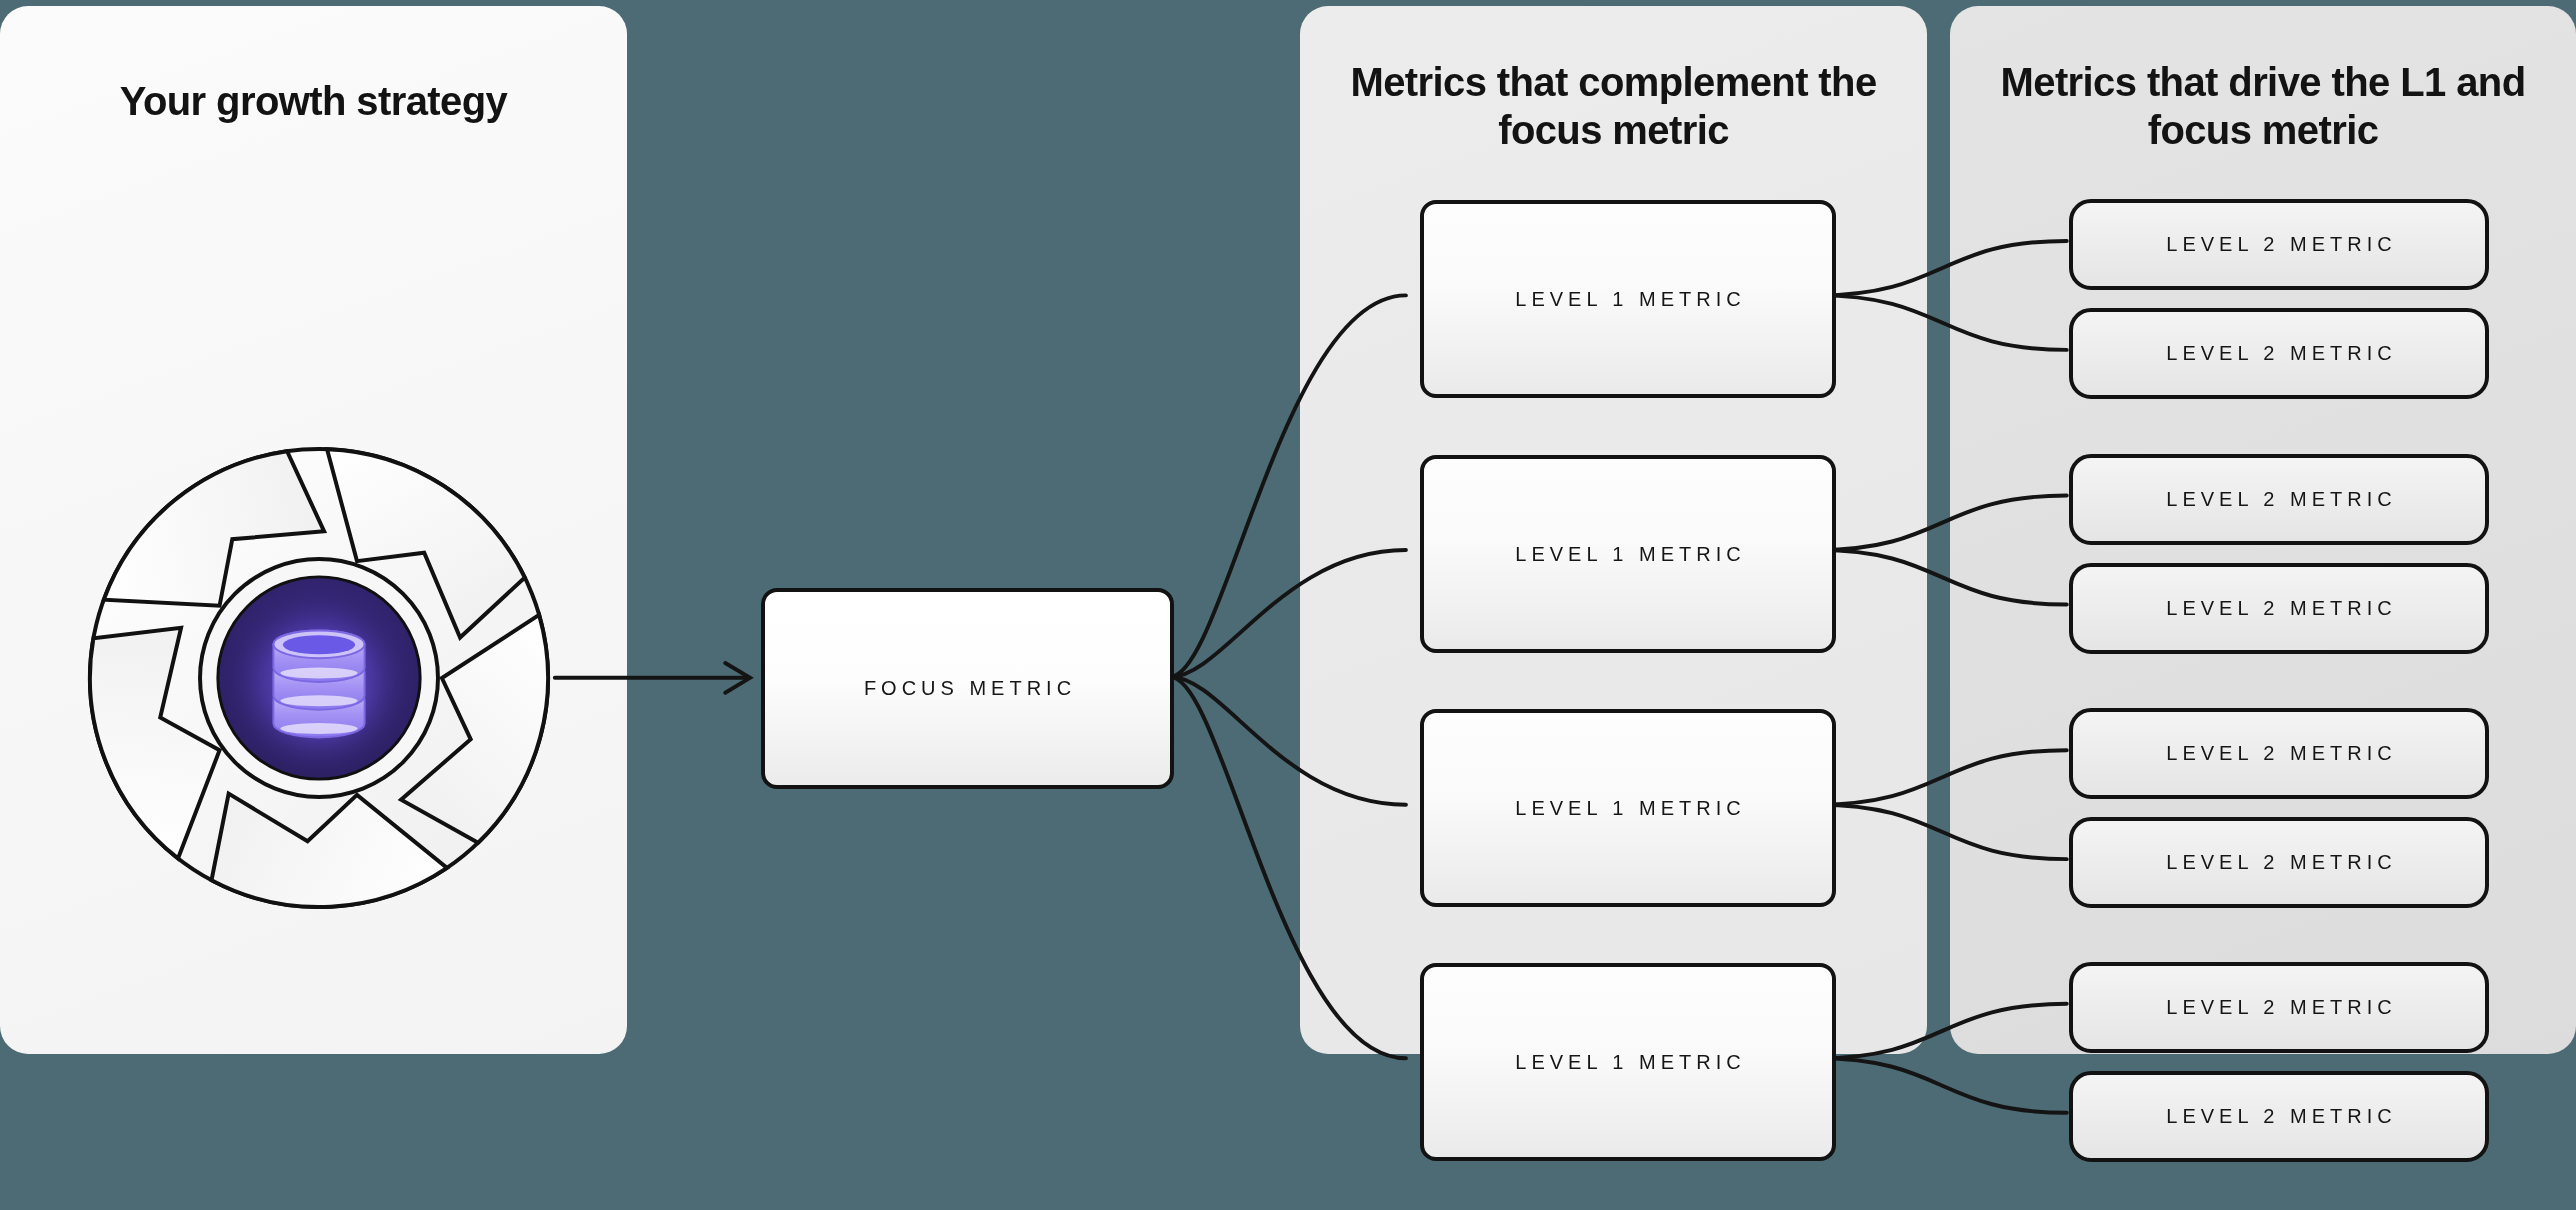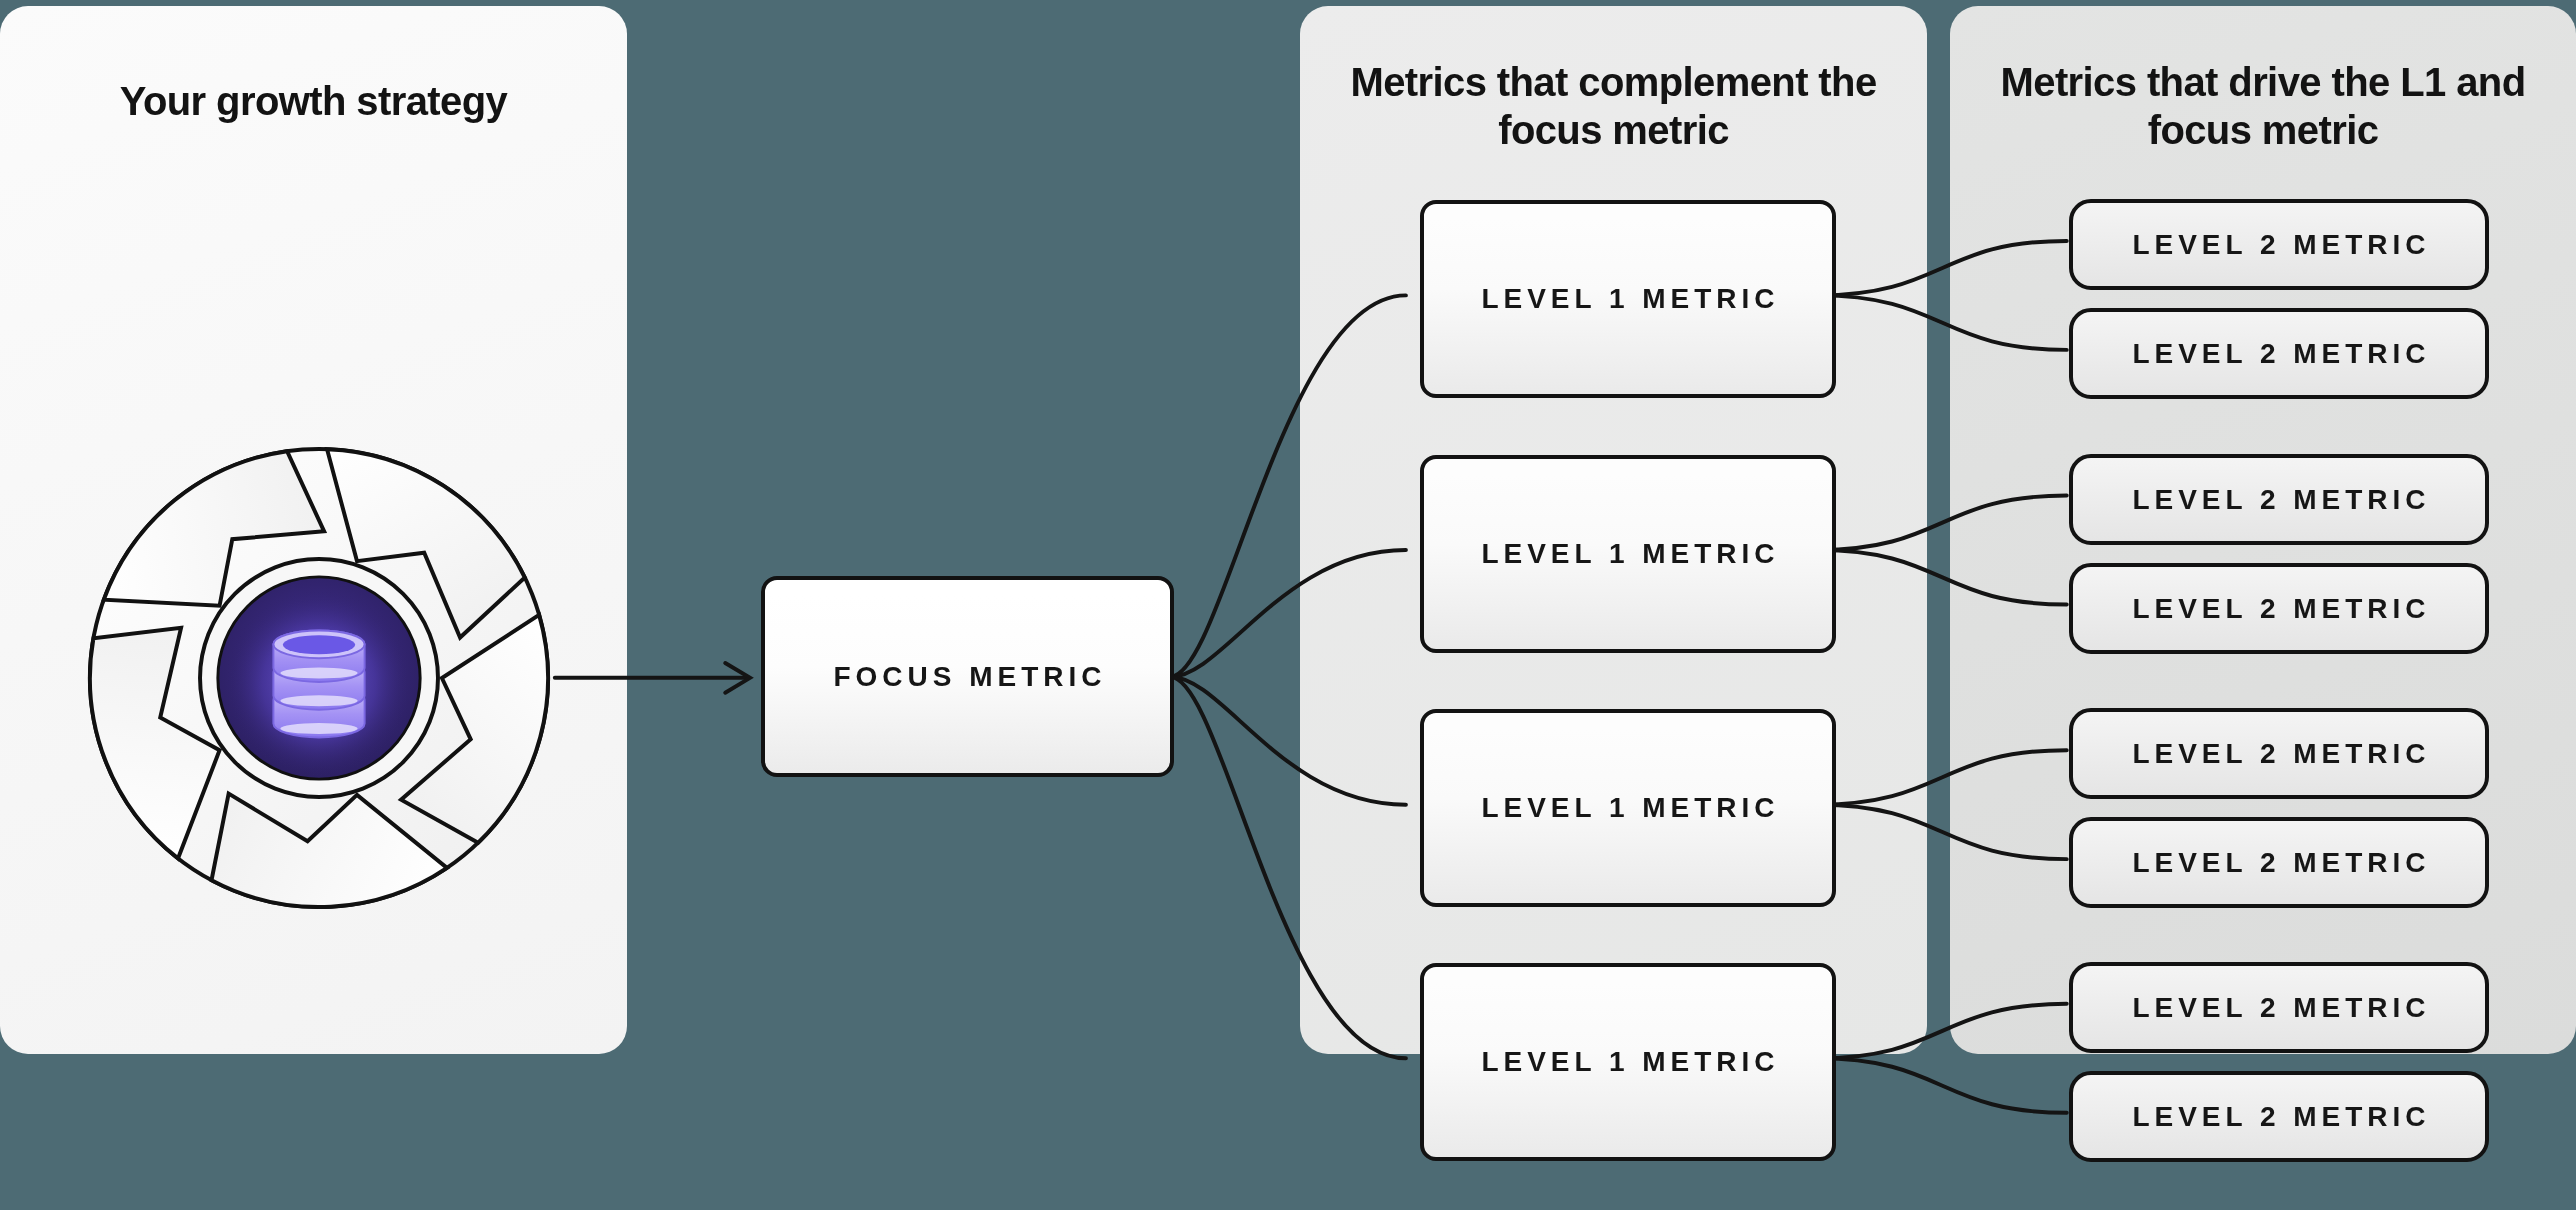--- a/index.html
+++ b/index.html
@@ -22,26 +22,26 @@
     position:absolute;top:52px;left:50%;transform:translateX(-50%);
     width:535px;text-align:center;
     font-size:40px;line-height:1.2;font-weight:700;
     letter-spacing:-0.6px;color:#131313;
   }
   .panel-1 .panel-title{top:71px;}
   .node{
     position:absolute;
     display:flex;align-items:center;justify-content:center;
     border:4px solid #121212;
-    color:#161616;font-weight:700;
-    font-size:28px;letter-spacing:5px;text-indent:5px;
+    color:#161616;font-weight:400;
+    font-size:20px;letter-spacing:5px;text-indent:5px;
     white-space:nowrap;
   }
   .node--focus{
-    left:761px;top:576px;width:405px;height:193px;border-radius:16px;
+    left:761px;top:588px;width:405px;height:193px;border-radius:16px;
     background:linear-gradient(#ffffff 8%,#fdfdfd 45%,#ebebeb);
   }
   .node--l1{
     left:1408px;width:408px;height:190px;border-radius:16px;
     background:linear-gradient(#fdfdfd 8%,#fafafa 45%,#eaeaea);
     margin-left:12px;
   }
   .node--l2{
     left:2069px;width:412px;height:83px;border-radius:22px;
     background:linear-gradient(#f4f4f4,#e5e5e5);

